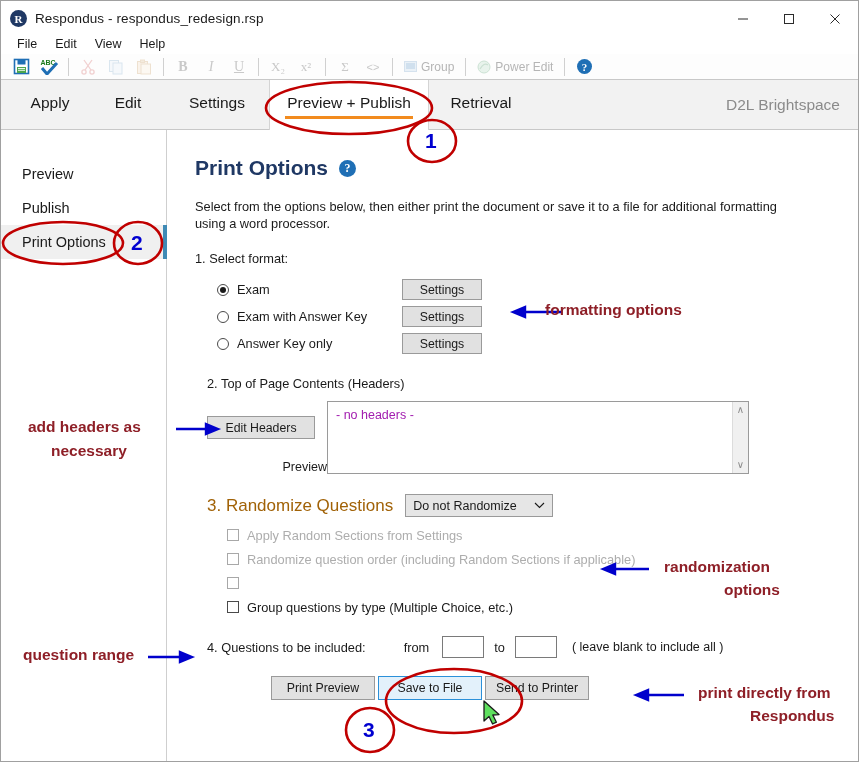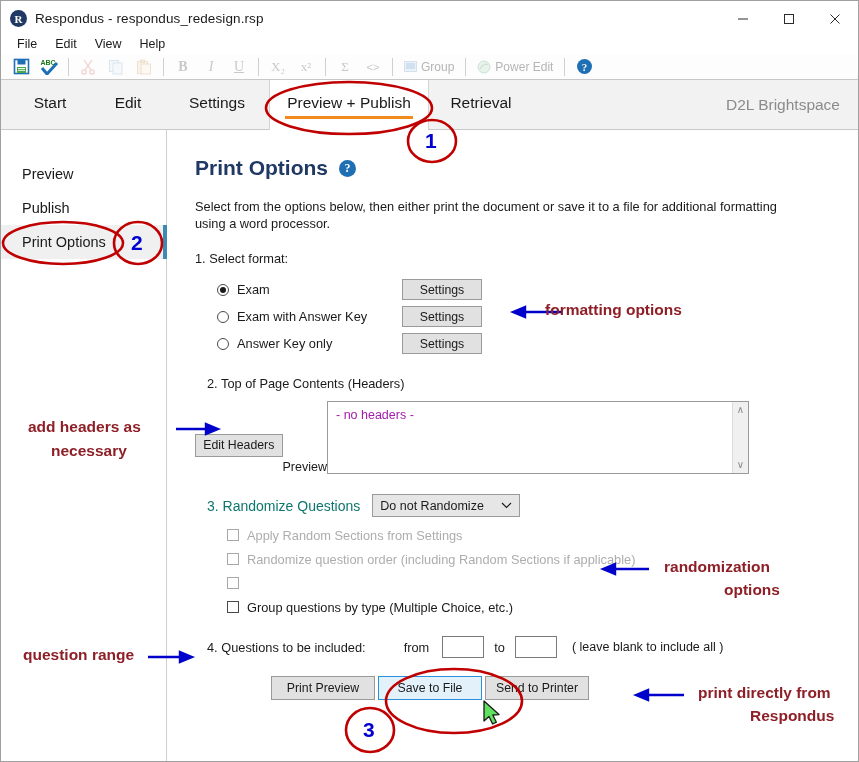--- a/index.html
+++ b/index.html
@@ -170,40 +170,40 @@
   .btn{
     background:#e1e1e1;border:1px solid #9a9a9a;
     font-size:12.3px;color:#1a1a1a;
     display:flex;align-items:center;justify-content:center;
     box-sizing:border-box;
   }
   .btn-settings{width:80px;height:21px;}
 
   .hdr-section{margin-top:19px;}
   .hdr-row{display:flex;margin-top:9px;}
-  .hdr-left{width:132px;display:flex;flex-direction:row;align-items:center;}
+  .hdr-left{width:132px;display:flex;flex-direction:column;align-items:center;}
   .btn-edit-headers{width:108px;height:23px;margin-top:15px;}
   .preview-lbl{
     font-size:12.5px;color:#1a1a1a;margin-top:21px;align-self:flex-end;margin-right:0;
   }
   .hdr-box{
     width:422px;height:73px;border:1px solid #9a9a9a;background:#fff;
     position:relative;box-sizing:border-box;
   }
   .hdr-box .txt{font-size:12.5px;color:#a21caf;padding:6px 0 0 8px;}
   .hdr-scroll{
     position:absolute;right:0;top:0;bottom:0;width:16px;background:#f0f0f0;
     border-left:1px solid #dcdcdc;
     display:flex;flex-direction:column;justify-content:space-between;align-items:center;
     padding:3px 0;box-sizing:border-box;
   }
   .arrow-g{font-size:10px;color:#8b8b8b;line-height:10px;}
 
   .rand-row{display:flex;align-items:center;margin-top:20px;}
-  .rand-lbl{font-size:14px;color:#0f766e;margin-right:12px;}
+  .rand-lbl{font-size:17px;color:#a16207;margin-right:12px;}
   .select{
     width:148px;height:23px;background:#e6e6e6;border:1px solid #9a9a9a;
     display:flex;align-items:center;justify-content:space-between;
     padding:0 7px;box-sizing:border-box;font-size:12.5px;color:#1a1a1a;
   }
   .chev{font-size:10px;color:#1a1a1a;}
 
   .chk-row{display:flex;align-items:center;height:24px;margin-left:32px;}
   .chk{
     width:12px;height:12px;border:1px solid #a8a8a8;background:#fff;
@@ -340,21 +340,21 @@
       <span>Power Edit</span>
     </div>
     <div class="tb-sep"></div>
     <div class="tb-btn">
       <div class="help-circle">?</div>
     </div>
   </div>
 
   <div class="tabbar">
     <div class="tab" style="left:8px;width:82px;">
-      <span class="lbl">Start</span>
+      <span class="lbl">Apply</span>
     </div>
     <div class="tab" style="left:90px;width:74px;">
       <span class="lbl">Edit</span>
     </div>
     <div class="tab" style="left:164px;width:104px;">
       <span class="lbl">Settings</span>
     </div>
     <div class="tab active" style="left:268px;width:160px;align-items:center;">
       <span class="lbl">Preview + Publish</span>
     </div>

